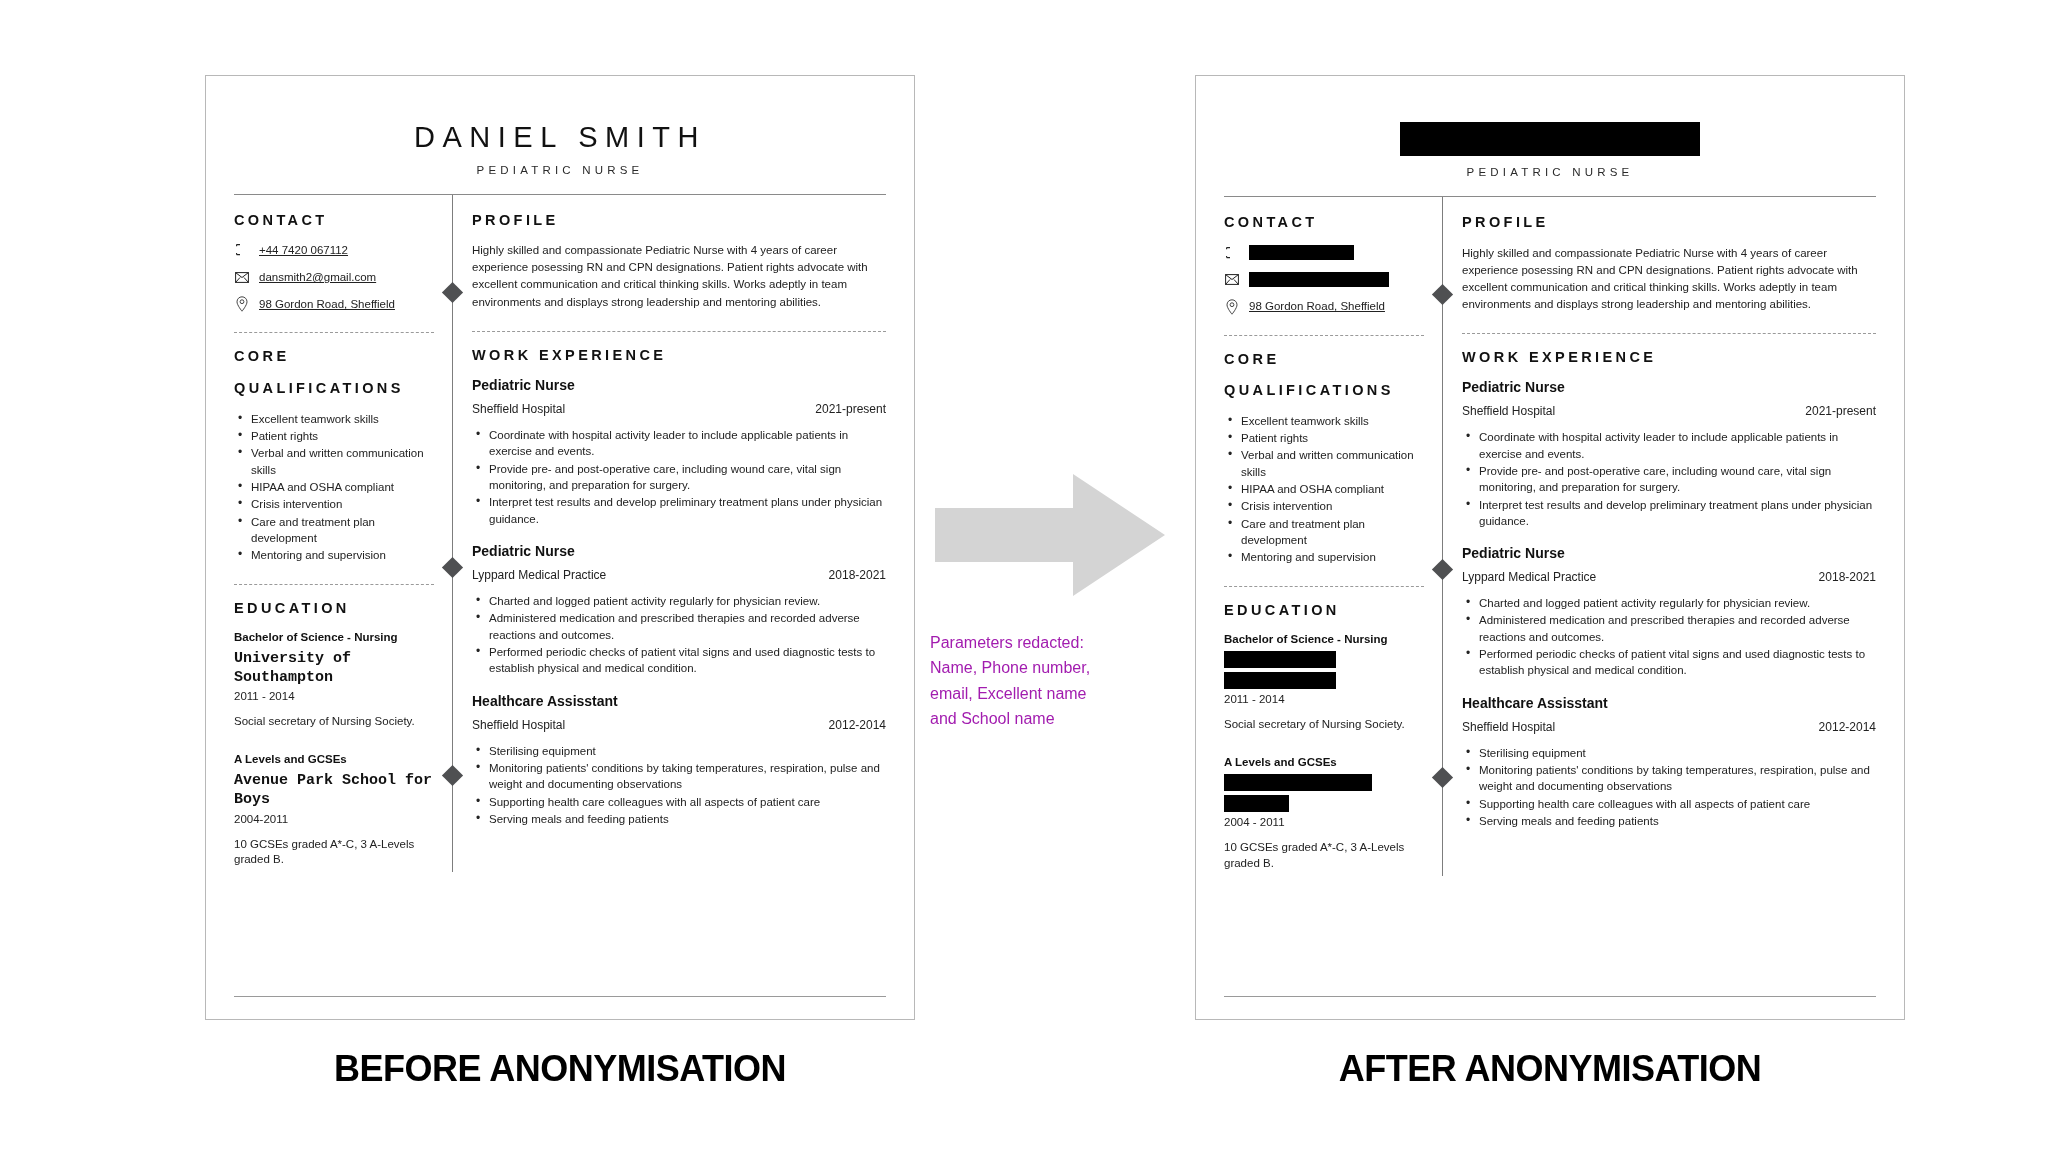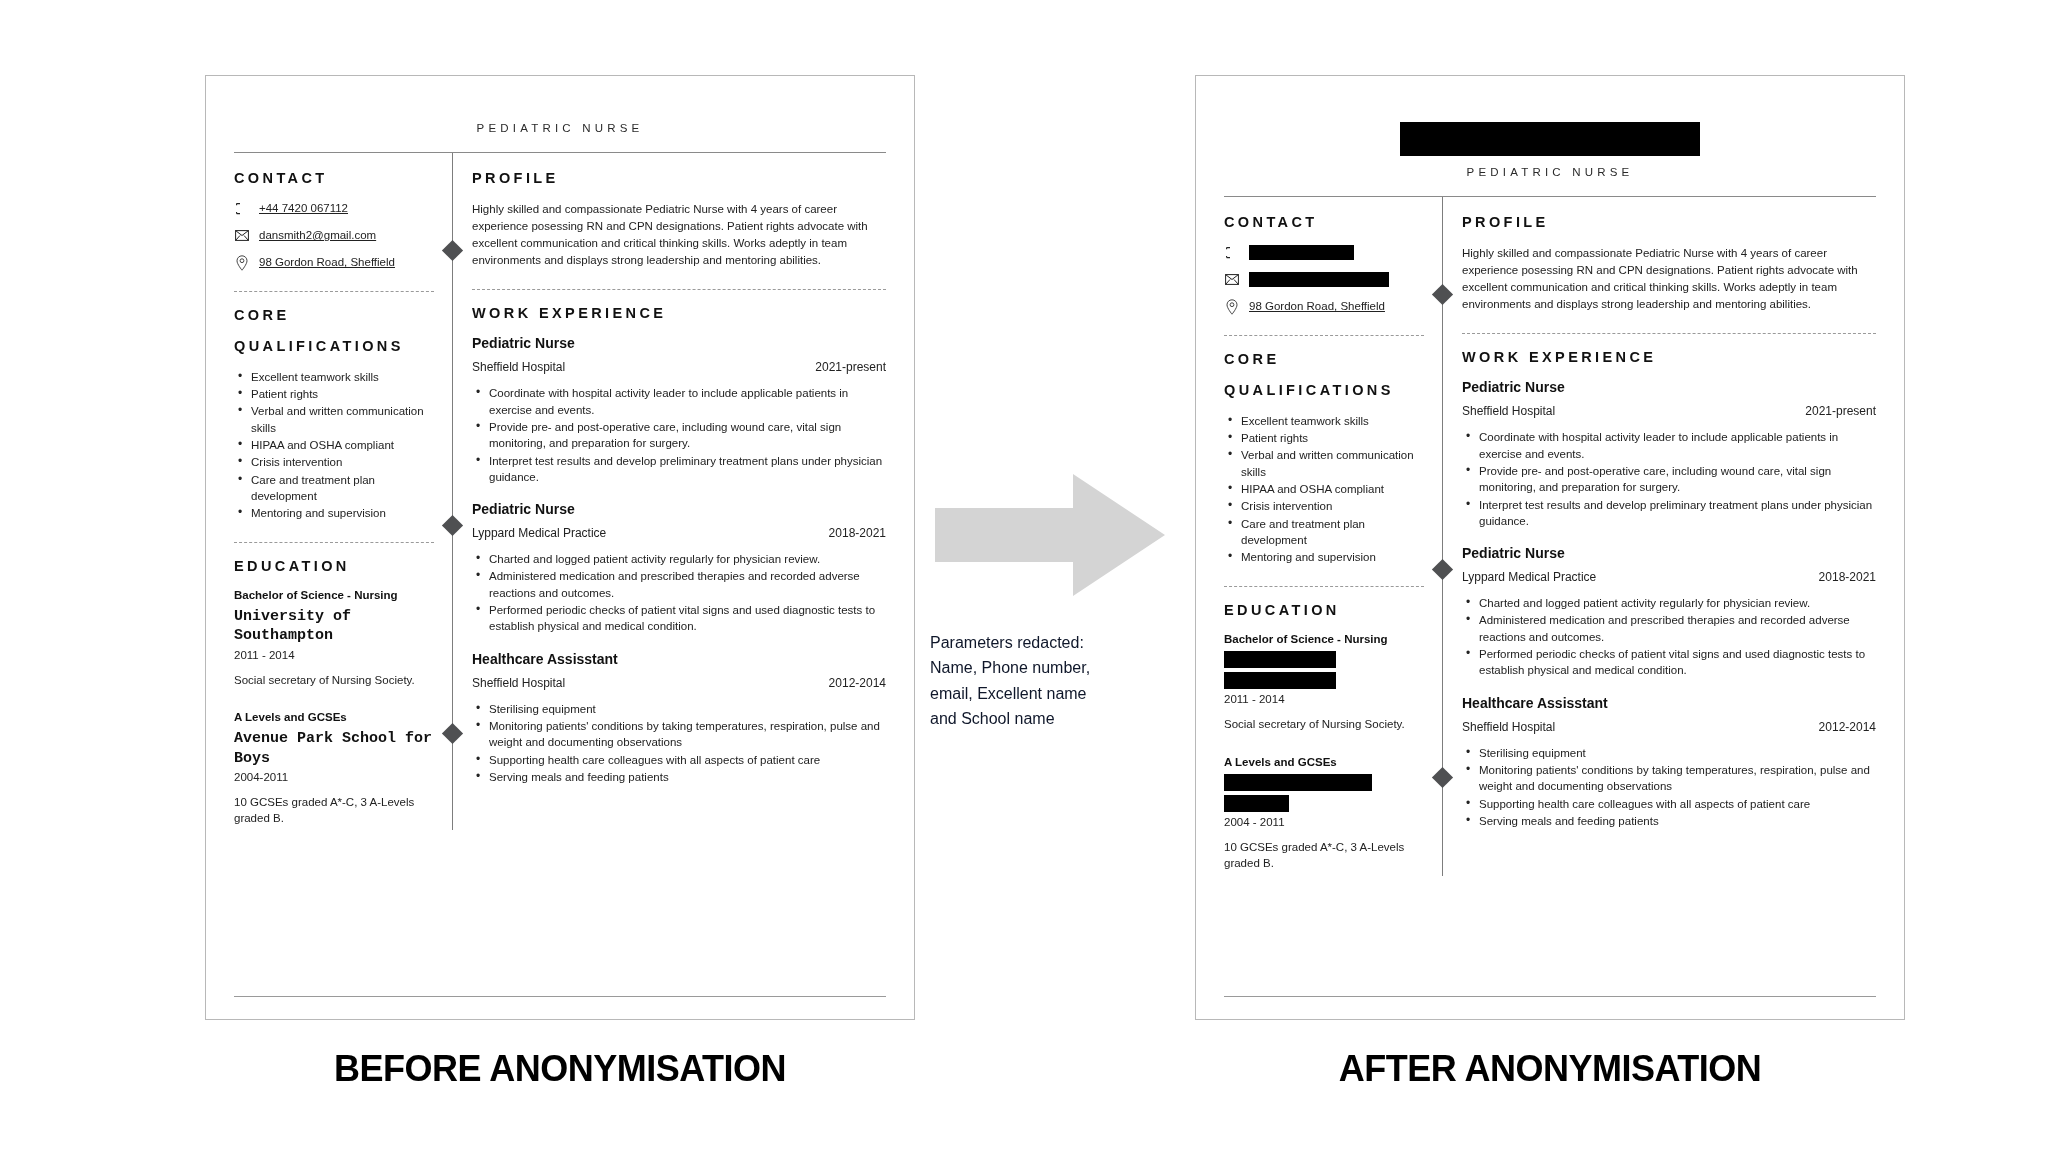--- a/index.html
+++ b/index.html
@@ -153,21 +153,21 @@
 
   
   .arrow-wrap { position: absolute; left: 935px; top: 470px; width: 230px; height: 130px; }
 
   
   .mid-caption {
     position: absolute;
     left: 930px; top: 630px; width: 215px;
     font-size: 16px;
     line-height: 1.58;
-    color: #0f172a;
+    color: #a21caf;
     text-align: justify;
   }
   .mid-caption div:last-child { text-align: left; }
 
   
   .bottom-label {
     position: absolute;
     top: 1048px;
     font-size: 36px;
     font-weight: 700;
@@ -181,20 +181,21 @@
 </style>
 </head>
 <body>
 
 <div class="stage">
 
   <div class="resume" id="resume-before">
     <div class="resume-inner">
 
       <div class="rheader">
+        <div class="full-name">DANIEL SMITH</div>
         <div class="job-title">PEDIATRIC NURSE</div>
       </div>
       <div class="header-rule"></div>
 
       <div class="rbody">
         <div class="vrule"></div>
         <div class="diamond d1"></div>
         <div class="diamond d2"></div>
         <div class="diamond d3"></div>
 

